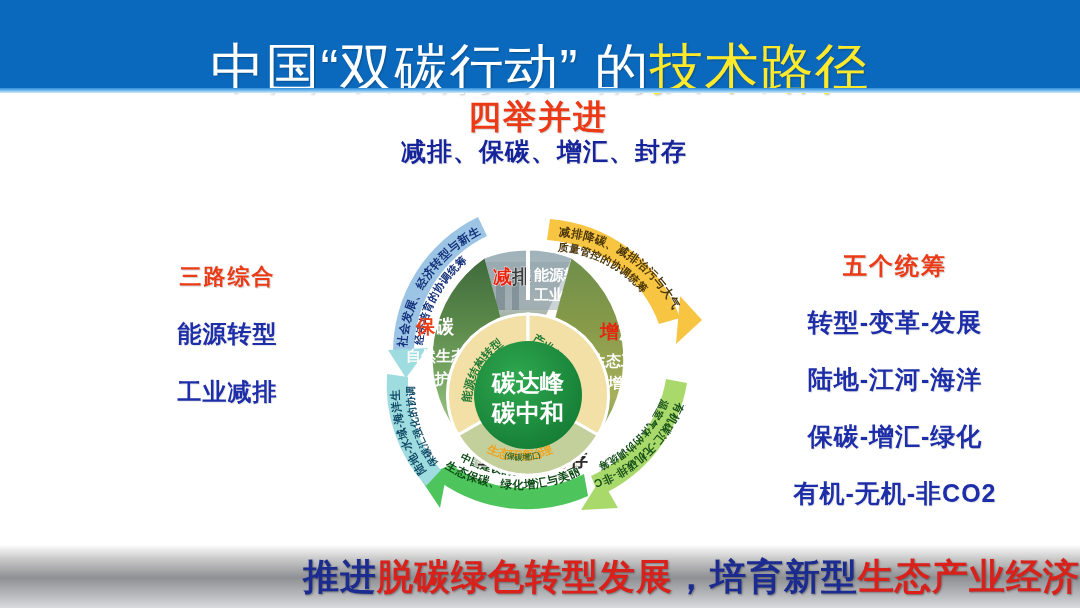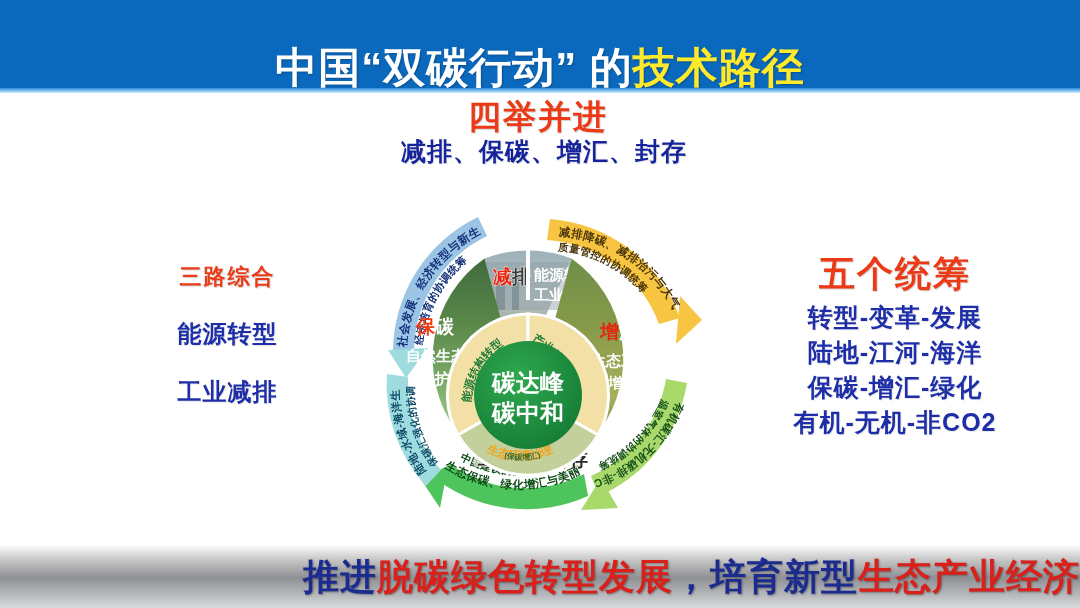--- a/index.html
+++ b/index.html
@@ -14,21 +14,21 @@
   #header {
     position:absolute; left:0; top:0; width:1080px; height:88px;
     background:#0b69bd;
     display:flex; align-items:center; justify-content:center;
   }
   #header-underline {
     position:absolute; left:0; top:88px; width:1080px; height:5px;
     background:linear-gradient(to bottom,#2e8ddd 0%,#7fc0ee 55%,#d8ecfa 100%);
   }
   #header-title {
-    font-size:42px; font-weight:bold; letter-spacing:1px;
+    font-size:54px; font-weight:normal; letter-spacing:1px;
     white-space:nowrap; line-height:1;
     text-shadow:1px 1px 2px rgba(0,0,0,.25);
     margin-top:48px;
   }
   .t-white { color:#ffffff; }
   .t-yellow { color:#ffe92b; }
 
   
   #top-heading {
     position:absolute; left:0; top:100px; width:1076px;
@@ -46,28 +46,28 @@
   }
 
   
   .side-panel { position:absolute; text-align:center; }
   #panel-left  { left:110px; top:262px; width:235px; }
   #panel-right { left:735px; top:250px; width:320px; }
   .panel-title {
     font-size:22px; font-weight:bold; color:#ec3a16; letter-spacing:2px;
     text-shadow:1px 1px 1px rgba(0,0,0,.18);
   }
-  #panel-right .panel-title { font-size:36px; }
+  #panel-right .panel-title { font-size:24px; }
   .panel-item {
     font-size:24px; font-weight:bold; color:#1d2ea8; letter-spacing:1px;
     text-shadow:1px 1px 1px rgba(0,0,0,.1);
   }
   #panel-left .panel-item { margin-top:26px; }
   #panel-left .panel-item:first-of-type { margin-top:30px; }
-  #panel-right .panel-item { margin-top:2px; font-size:25px; }
+  #panel-right .panel-item { margin-top:24px; font-size:25px; }
   #panel-right .panel-item:first-of-type { margin-top:12px; }
 
   
   #diagram {
     position:absolute; left:288px; top:178px; width:510px; height:360px;
   }
   #diagram svg { display:block; width:510px; height:360px; }
 
   
   #bottom-banner {

